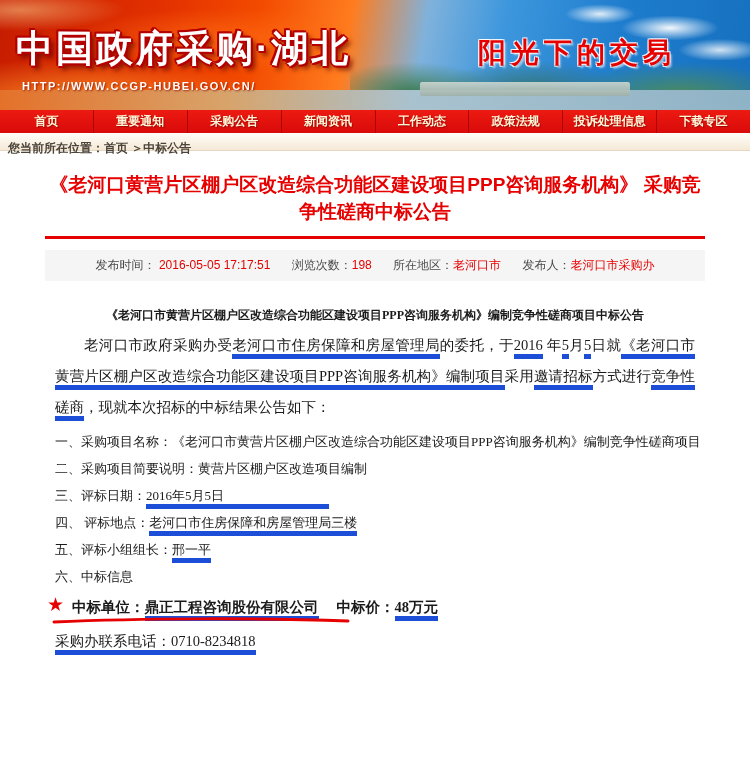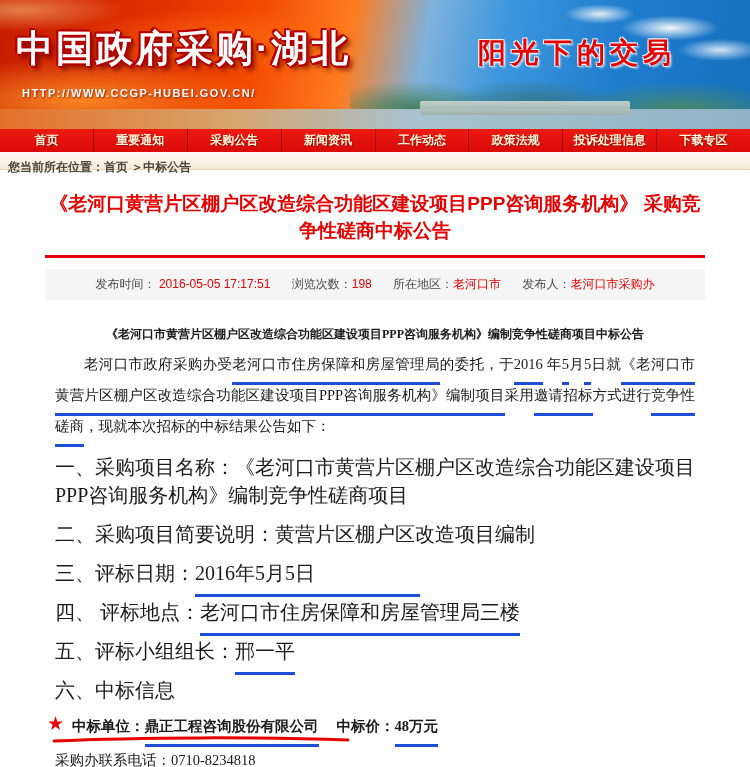--- a/index.html
+++ b/index.html
@@ -2,21 +2,21 @@
 <html><head>
 <meta charset="utf-8">
 <style>
   * { margin:0; padding:0; box-sizing:border-box; }
   html,body { width:750px; }
   body {
     height:767px; overflow:hidden; background:#fff;
     font-family:"Liberation Sans","DejaVu Sans",sans-serif;
   }
   
-  .banner { position:relative; height:129px; overflow:hidden;
+  .banner { position:relative; height:110px; overflow:hidden;
     background:linear-gradient(100deg,#c61c00 0%,#e43200 22%,#f34b00 34%,#ff7c1e 46%,#7fb2dc 56%,#3e97dd 66%,#1e7ccd 82%,#1670bf 100%);
   }
   .banner .flames { position:absolute; left:-40px; top:-30px; width:480px; height:190px;
     background:
       radial-gradient(ellipse 260px 60px at 120px 130px, rgba(255,150,40,.85), rgba(255,150,40,0) 70%),
       radial-gradient(ellipse 220px 45px at 260px 70px, rgba(255,110,20,.7), rgba(255,110,20,0) 70%),
       radial-gradient(ellipse 150px 30px at 60px 40px, rgba(255,220,150,.5), rgba(255,220,150,0) 70%);
   }
   .banner .clouds { position:absolute; right:0; top:0; width:330px; height:60px;
     background:
@@ -33,21 +33,21 @@
   .banner .water { position:absolute; left:0; bottom:0; width:750px; height:20px;
     background:linear-gradient(to right,#e4712a 0%,#d8a36a 30%,#a9c2cf 55%,#8fb3c6 100%);
   }
   .banner .dam { position:absolute; right:120px; bottom:14px; width:210px; height:14px;
     background:linear-gradient(#cdd8d2,#9fb0a8); border-radius:2px; opacity:.9;
   }
   .site-title { position:absolute; left:16px; top:24px; font-size:37px; font-weight:bold;
     color:#ffffff; letter-spacing:3px;
     text-shadow:-2px 0 #b40000,0 -2px #b40000,2px 0 #b40000,0 2px #b40000,-2px -2px #b40000,2px 2px #b40000,4px 4px 5px rgba(90,0,0,.85);
   }
-  .site-url { position:absolute; left:22px; top:87px; font-size:11px; font-weight:bold;
+  .site-url { position:absolute; left:22px; top:80px; font-size:11px; font-weight:bold;
     color:#ffffff; letter-spacing:1.5px; text-shadow:1px 1px 2px rgba(120,0,0,.7);
   }
   .slogan { position:absolute; left:478px; top:34px; font-size:28px; font-weight:bold;
     color:#e60000; letter-spacing:5px;
     text-shadow:-1px -1px 0 rgba(255,255,255,.85),1px -1px 0 rgba(255,255,255,.85),-1px 1px 0 rgba(255,255,255,.85),2px 2px 2px rgba(255,255,255,.6);
   }
   
   .nav { display:flex; height:23px; background:linear-gradient(#ec1a11,#d90a0a); }
   .nav-item { flex:1; text-align:center; line-height:23px; font-size:12px; font-weight:bold;
     color:#fff8d8; cursor:pointer; border-left:1px solid #a80808; text-shadow:1px 1px 1px rgba(120,0,0,.6);
@@ -63,23 +63,23 @@
     font-family:"Liberation Serif","DejaVu Serif",serif; }
   .page-title { margin-top:20px; text-align:center; color:#e60000; font-weight:bold;
     font-size:19px; line-height:27px; font-family:"Liberation Sans","DejaVu Sans",sans-serif; padding:0 6px; }
   .red-rule { margin:11px auto 0; width:660px; height:3px; background:#e60000; }
   .meta-bar { margin:11px auto 0; width:660px; background:#f5f5f5; text-align:center;
     font-size:12px; color:#4a4a4a; padding:7px 0; font-family:"Liberation Sans","DejaVu Sans",sans-serif; }
   .meta-group { margin:0 9px; }
   .meta-bar .val { color:#e60000; }
   .content-heading { margin-top:26px; text-align:center; font-weight:bold; font-size:12px; }
   .para { margin:6px 15px 0 15px; text-indent:2em; font-size:14.5px; line-height:31px; text-align:justify; }
-  .u { border-bottom:3px solid #1d4ed8; padding-bottom:10px; }
+  .u { border-bottom:5px solid #1d4ed8; padding-bottom:1px; }
   .u-ext { padding-right:105px; }
-  .list-item { margin:11px 0 0 15px; font-size:20px; line-height:28px; }
+  .list-item { margin:11px 0 0 15px; font-size:13px; line-height:16px; }
   .award { position:relative; margin:12px 0 0 32px; font-size:14.5px; font-weight:bold; line-height:20px; }
   .award .star { position:absolute; left:-25px; top:-3px; color:#e60000; font-size:19px;
     font-family:"DejaVu Sans",sans-serif; }
   .award .gap { margin-left:18px; }
   .award-marker { position:absolute; left:-20px; top:19px; width:298px; height:9px; }
   .phone-line { margin:14px 0 0 15px; font-size:14.5px; line-height:20px; }
   .closing { margin:12px 0 0 0; padding:0 2px 0 15px; }
 </style>
 </head>
 <body>

